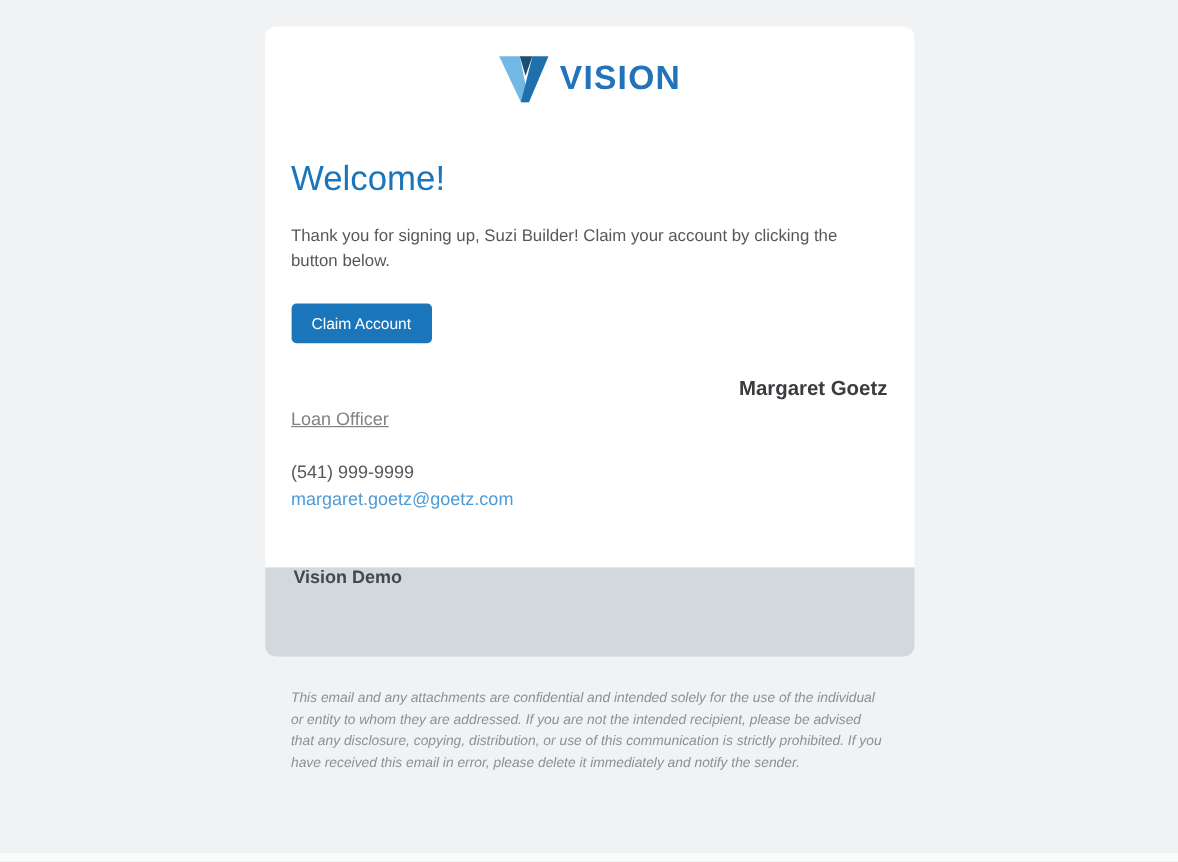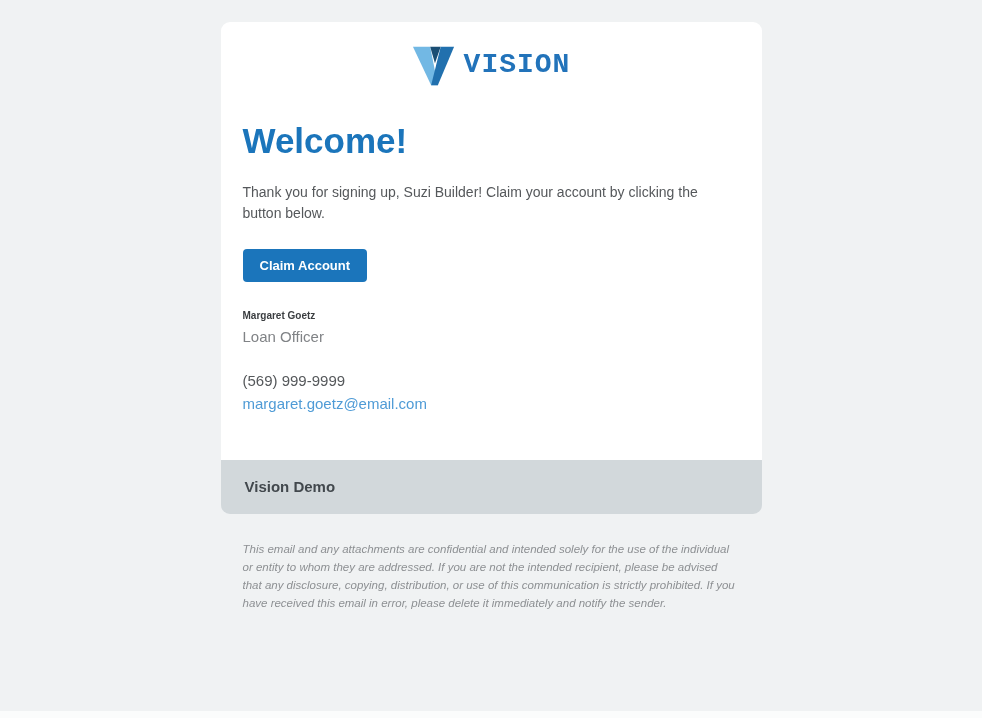--- a/index.html
+++ b/index.html
@@ -35,72 +35,73 @@
     background:#ffffff;
     border-radius:9px 9px 0 0;
     padding:24px 22px 47px 22px;
   }
   .logo-row{
     display:flex;
     justify-content:center;
     align-items:center;
     gap:8px;
     height:40px;
-    margin-bottom:37px;
-    font-family:Liberation Mono, monospace;
+    margin-bottom:48px;
   }
   .v-mark{width:44px;height:40px;display:block;}
   .v-light{fill:var(--logo-light-blue);}
   .v-dark{fill:var(--logo-dark-blue);}
   .v-navy{fill:var(--logo-navy);}
   .brand-text{
     font-size:28px;
     font-weight:bold;
     letter-spacing:1px;
     color:#2273ba;
     line-height:1;
     padding-bottom:2px;
   }
   .welcome-heading{
-    font-size:35px;
-    font-weight:bold;
+    font-size:29px;
+    font-weight:normal;
     color:var(--accent-blue);
     margin:0 0 22px 0;
     line-height:1.05;
   }
   .body-text{
     font-size:14px;
     line-height:21px;
     color:var(--body-gray);
     margin:11px 0 25px 0;
     max-width:470px;
   }
   .claim-btn{
     display:inline-block;
     background:var(--accent-blue);
     color:#ffffff;
     font-size:13px;
-    font-weight:bold;
+    font-weight:normal;
     padding:9px 17px;
     border-radius:4px;
     border:none;
     cursor:pointer;
     text-decoration:none;
     font-family:inherit;
   }
   .sig-name{
     margin-top:28px;
-    font-size:10px;
+    font-size:17px;
     font-weight:bold;
     color:var(--dark-text);
+    text-align:right;
   }
   .sig-title{
     margin-top:7px;
     font-size:15px;
     color:var(--muted-gray);
+    text-decoration:underline;
   }
   .sig-phone{
     margin-top:27px;
     font-size:15px;
     color:var(--body-gray);
   }
   .sig-email{
     display:inline-block;
     margin-top:6px;
     font-size:15px;
@@ -109,23 +110,23 @@
     cursor:pointer;
   }
   .nmls{
     margin-top:33px;
     font-size:11px;
     color:var(--faint-gray);
   }
   .footer-bar{
     background:var(--footer-bar);
     border-radius:0 0 9px 9px;
-    height:54px;
+    height:74px;
     display:flex;
-    align-items:center;
+    align-items:flex-start;
     padding:0 24px;
   }
   .footer-bar-text{
     font-size:15px;
     font-weight:bold;
     color:var(--bar-text);
   }
   .disclaimer{
     margin:26px 22px 0 22px;
     width:497px;
@@ -161,23 +162,23 @@
 
     <h1 class="welcome-heading">Welcome!</h1>
 
     <p class="body-text">Thank you for signing up, Suzi Builder! Claim your account by clicking the button below.</p>
 
     <a class="claim-btn">Claim Account</a>
 
     <div class="signature">
       <div class="sig-name">Margaret Goetz</div>
       <div class="sig-title">Loan Officer</div>
-      <div class="sig-phone">(569) 999-9999</div>
+      <div class="sig-phone">(541) 999-9999</div>
       <div>
-        <a class="sig-email">margaret.goetz@email.com</a>
+        <a class="sig-email">margaret.goetz@goetz.com</a>
       </div>
     </div>
 
   </div>
 
   <div class="footer-bar">
     <span class="footer-bar-text">Vision Demo</span>
   </div>
 
   <p class="disclaimer">This email and any attachments are confidential and intended solely for the use of the individual or entity to whom they are addressed. If you are not the intended recipient, please be advised that any disclosure, copying, distribution, or use of this communication is strictly prohibited. If you have received this email in error, please delete it immediately and notify the sender.</p>

